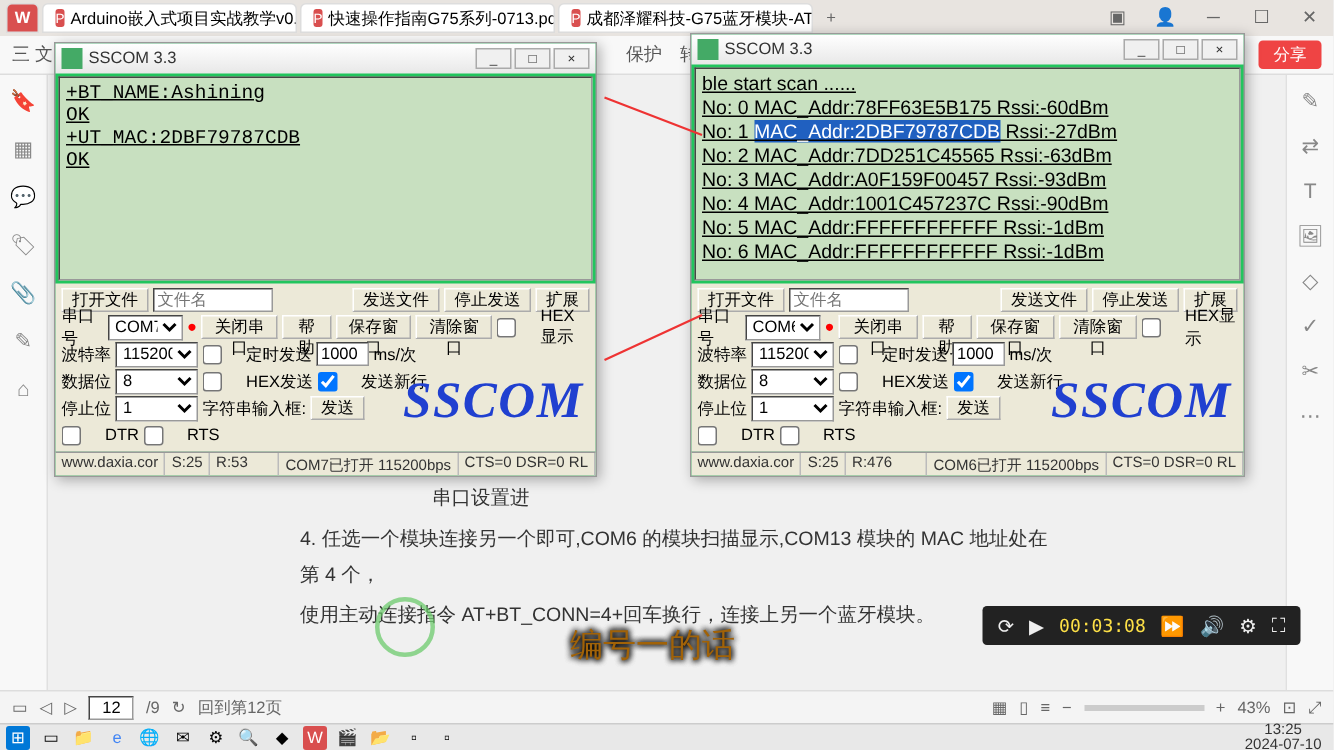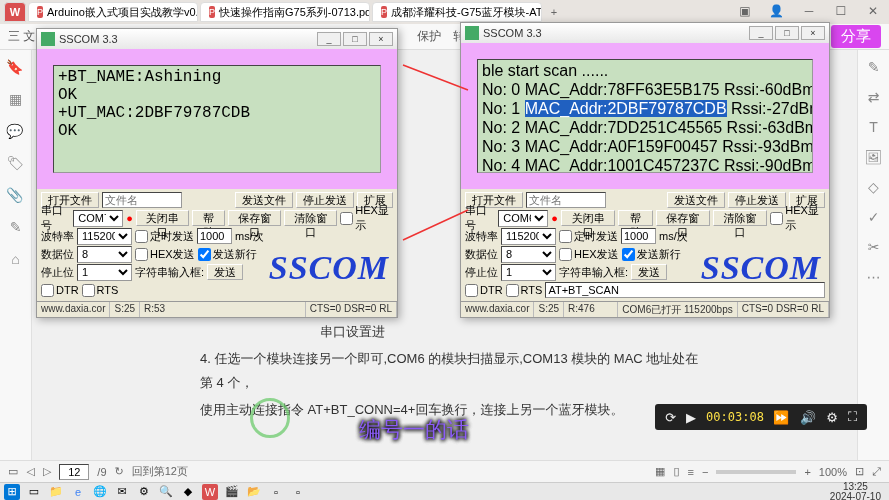--- a/index.html
+++ b/index.html
@@ -9,55 +9,55 @@
 .browser-tabs { height: 24px; background: #e8e4e0; display: flex; align-items: center; font-size: 11px; gap: 2px; padding-left: 4px; }
 .browser-tab { background: #fff; padding: 2px 8px; border-radius: 4px 4px 0 0; display: flex; align-items: center; gap: 4px; max-width: 170px; overflow: hidden; white-space: nowrap; height: 20px; border: 1px solid #ddd; }
 .browser-tab.w { background: #d94f4f; color: #fff; width: 22px; justify-content: center; font-weight: bold; }
 .tab-icon { width: 12px; height: 12px; background: #d94f4f; color: #fff; font-size: 9px; display: flex; align-items: center; justify-content: center; border-radius: 2px; }
 .tab-add { width: 20px; text-align: center; color: #666; cursor: pointer; }
 .window-controls { position: absolute; right: 4px; top: 2px; display: flex; gap: 8px; }
 .win-ctrl { width: 24px; height: 18px; display: flex; align-items: center; justify-content: center; font-size: 12px; color: #666; cursor: pointer; }
 
 
 .doc-toolbar { height: 26px; background: #f8f8f8; display: flex; align-items: center; padding: 0 8px; font-size: 12px; color: #555; gap: 12px; border-bottom: 1px solid #ddd; }
-.share-btn { background: #d946ef; color: #fff; padding: 2px 10px; border-radius: 3px; font-size: 15px; margin-left: auto; }
+.share-btn { background: #ef4444; color: #fff; padding: 2px 10px; border-radius: 3px; font-size: 11px; margin-left: auto; }
 
 
 .left-sidebar { position: absolute; left: 0; top: 50px; width: 32px; height: 420px; background: #f8f8f8; display: flex; flex-direction: column; align-items: center; gap: 14px; padding-top: 8px; border-right: 1px solid #e0e0e0; }
 .sidebar-icon { width: 18px; height: 18px; color: #888; font-size: 14px; display: flex; align-items: center; justify-content: center; cursor: pointer; }
 
 
 .right-sidebar { position: absolute; right: 0; top: 50px; width: 32px; height: 420px; background: #f8f8f8; display: flex; flex-direction: column; align-items: center; gap: 12px; padding-top: 8px; border-left: 1px solid #e0e0e0; }
 
 
-.sscom-window { position: absolute; background: #f0abfc; border: 1px solid #999; box-shadow: 2px 2px 8px rgba(0,0,0,0.3); display: flex; flex-direction: column; }
+.sscom-window { position: absolute; background: #22c55e; border: 1px solid #999; box-shadow: 2px 2px 8px rgba(0,0,0,0.3); display: flex; flex-direction: column; }
 .sscom1 { left: 36px; top: 28px; width: 362px; height: 290px; }
 .sscom2 { left: 460px; top: 22px; width: 370px; height: 296px; }
 .sscom-titlebar { height: 20px; background: linear-gradient(#fff,#e8e8e8); display: flex; align-items: center; padding: 0 4px; font-size: 11px; color: #333; }
 .sscom-title-icon { width: 14px; height: 14px; background: #4a6; margin-right: 4px; }
 .sscom-title-btns { margin-left: auto; display: flex; gap: 2px; }
 .sscom-tbtn { width: 24px; height: 14px; border: 1px solid #aaa; background: #f0f0f0; font-size: 9px; text-align: center; line-height: 12px; cursor: pointer; }
-.sscom-terminal { flex: 1; background: #c8e0c0; margin: 16px; border: 1px inset #999; font-family: "Courier New", monospace; font-size: 16px; padding: 2px 4px; color: #000; overflow: hidden; white-space: pre; }
+.sscom-terminal { flex: 1; background: #c8e0c0; margin: 2px; border: 1px inset #999; font-family: "Courier New", monospace; font-size: 13px; padding: 2px 4px; color: #000; overflow: hidden; white-space: pre; text-decoration: underline; }
 .sscom-terminal .hl { background: #2060c0; color: #fff; }
 .sscom-controls { background: #ece9d8; padding: 2px; font-size: 11px; }
 .ctrl-row { display: flex; align-items: center; gap: 3px; padding: 1px 2px; height: 18px; }
 .ctrl-btn { background: #ece9d8; border: 1px outset #fff; padding: 0 6px; font-size: 11px; height: 16px; line-height: 14px; cursor: pointer; }
 .ctrl-input { border: 1px inset #999; background: #fff; font-size: 11px; height: 16px; padding: 0 2px; }
 .ctrl-select { border: 1px inset #999; background: #fff; font-size: 11px; height: 17px; }
-.ctrl-check { display: flex; align-items: center; gap: 2px; font-size: 11px; }
+.ctrl-check { display: flex; align-items: center; gap: 16px; font-size: 11px; }
 .sscom-logo { position: absolute; right: 8px; bottom: 30px; font-family: "Times New Roman", serif; font-size: 34px; font-weight: bold; color: #2040d0; font-style: italic; letter-spacing: 1px; }
 .sscom-status { height: 16px; background: #ece9d8; border-top: 1px solid #999; display: flex; font-size: 10px; color: #333; }
 .status-cell { border-right: 1px solid #bbb; padding: 1px 4px; }
 
 
 .doc-content { position: absolute; left: 200px; top: 320px; width: 500px; font-size: 13px; line-height: 1.8; color: #333; }
 .doc-content p { margin-bottom: 4px; }
 
 
-.caption { position: absolute; left: 359px; top: 415px; font-size: 22px; color: #8b5cf6; text-shadow: 0 0 4px #000, 0 0 4px #000, 0 0 4px #000; font-weight: 500; }
+.caption { position: absolute; left: 380px; top: 415px; font-size: 22px; color: #a16207; text-shadow: 0 0 4px #000, 0 0 4px #000, 0 0 4px #000; font-weight: 500; }
 
 
 .video-bar { position: absolute; right: 22px; top: 404px; height: 26px; background: #222; display: flex; align-items: center; gap: 10px; padding: 0 10px; border-radius: 3px; }
 .video-btn { color: #eee; font-size: 13px; cursor: pointer; }
 .video-time { color: #fde047; font-size: 12px; font-family: monospace; }
 
 
 .cursor-ring { position: absolute; left: 250px; top: 398px; width: 40px; height: 40px; border: 3px solid rgba(100,200,100,0.7); border-radius: 50%; pointer-events: none; }
 
 
@@ -200,20 +200,21 @@
           <input type="checkbox" style="">
           <span>RTS</span>
         </label>
     </div>
   </div>
   <div class="sscom-logo">SSCOM</div>
   <div class="sscom-status">
     <span class="status-cell">www.daxia.cor</span>
     <span class="status-cell">S:25</span>
     <span class="status-cell" style="flex:1">R:53</span>
+    <span class="status-cell">COM7已打开 115200bps</span>
     <span class="status-cell">CTS=0 DSR=0 RL</span>
   </div>
 </div>
 
 <div class="sscom-window sscom2">
   <div class="sscom-titlebar">
     <span class="sscom-title-icon"></span>
     <span>SSCOM 3.3</span>
     <div class="sscom-title-btns">
       <span class="sscom-tbtn">_</span>
@@ -281,39 +282,38 @@
     </div>
     <div class="ctrl-row">
       <label class="ctrl-check">
           <input type="checkbox" style="">
           <span>DTR</span>
         </label>
       <label class="ctrl-check">
           <input type="checkbox" style="">
           <span>RTS</span>
         </label>
-      <input class="ctrl-input" style="flex: 1 1 0%;" value="AT+BT_SCAN">
     </div>
   </div>
   <div class="sscom-logo">SSCOM</div>
   <div class="sscom-status">
     <span class="status-cell">www.daxia.cor</span>
     <span class="status-cell">S:25</span>
     <span class="status-cell" style="flex:1">R:476</span>
     <span class="status-cell">COM6已打开 115200bps</span>
     <span class="status-cell">CTS=0 DSR=0 RL</span>
   </div>
 </div>
 
 <svg class="red-arrow" style="left:398px;top:60px;width:80px;height:200px">
   <path d="M5,5 L70,30 M5,180 L70,150"></path>
 </svg>
 
 <div class="doc-content">
-  <p style="margin-left:120px">串口设置进</p>
+  <p style="margin-left:88px">串口设置进</p>
   <p>4. 任选一个模块连接另一个即可,COM6 的模块扫描显示,COM13 模块的 MAC 地址处在第 4 个，</p>
   <p>使用主动连接指令 AT+BT_CONN=4+回车换行，连接上另一个蓝牙模块。</p>
 
 </div>
 
 <div class="caption">编号一的话</div>
 
 <div class="cursor-ring"></div>
 
 <div class="video-bar">
@@ -334,21 +334,21 @@
   <span>/9</span>
   <span>↻</span>
   <span>回到第12页</span>
   <span class="spacer"></span>
   <span>▦</span>
   <span>▯</span>
   <span>≡</span>
   <span>−</span>
   <div class="zoom-slider"></div>
   <span>+</span>
-  <span>100%</span>
+  <span>43%</span>
   <span>⊡</span>
   <span>⤢</span>
 </div>
 
 <div class="taskbar">
   <span class="tb-icon" style="background:#0078d7;color:#fff">⊞</span>
   <span class="tb-icon">▭</span>
   <span class="tb-icon">📁</span>
   <span class="tb-icon" style="color:#4285f4">e</span>
   <span class="tb-icon">🌐</span>

